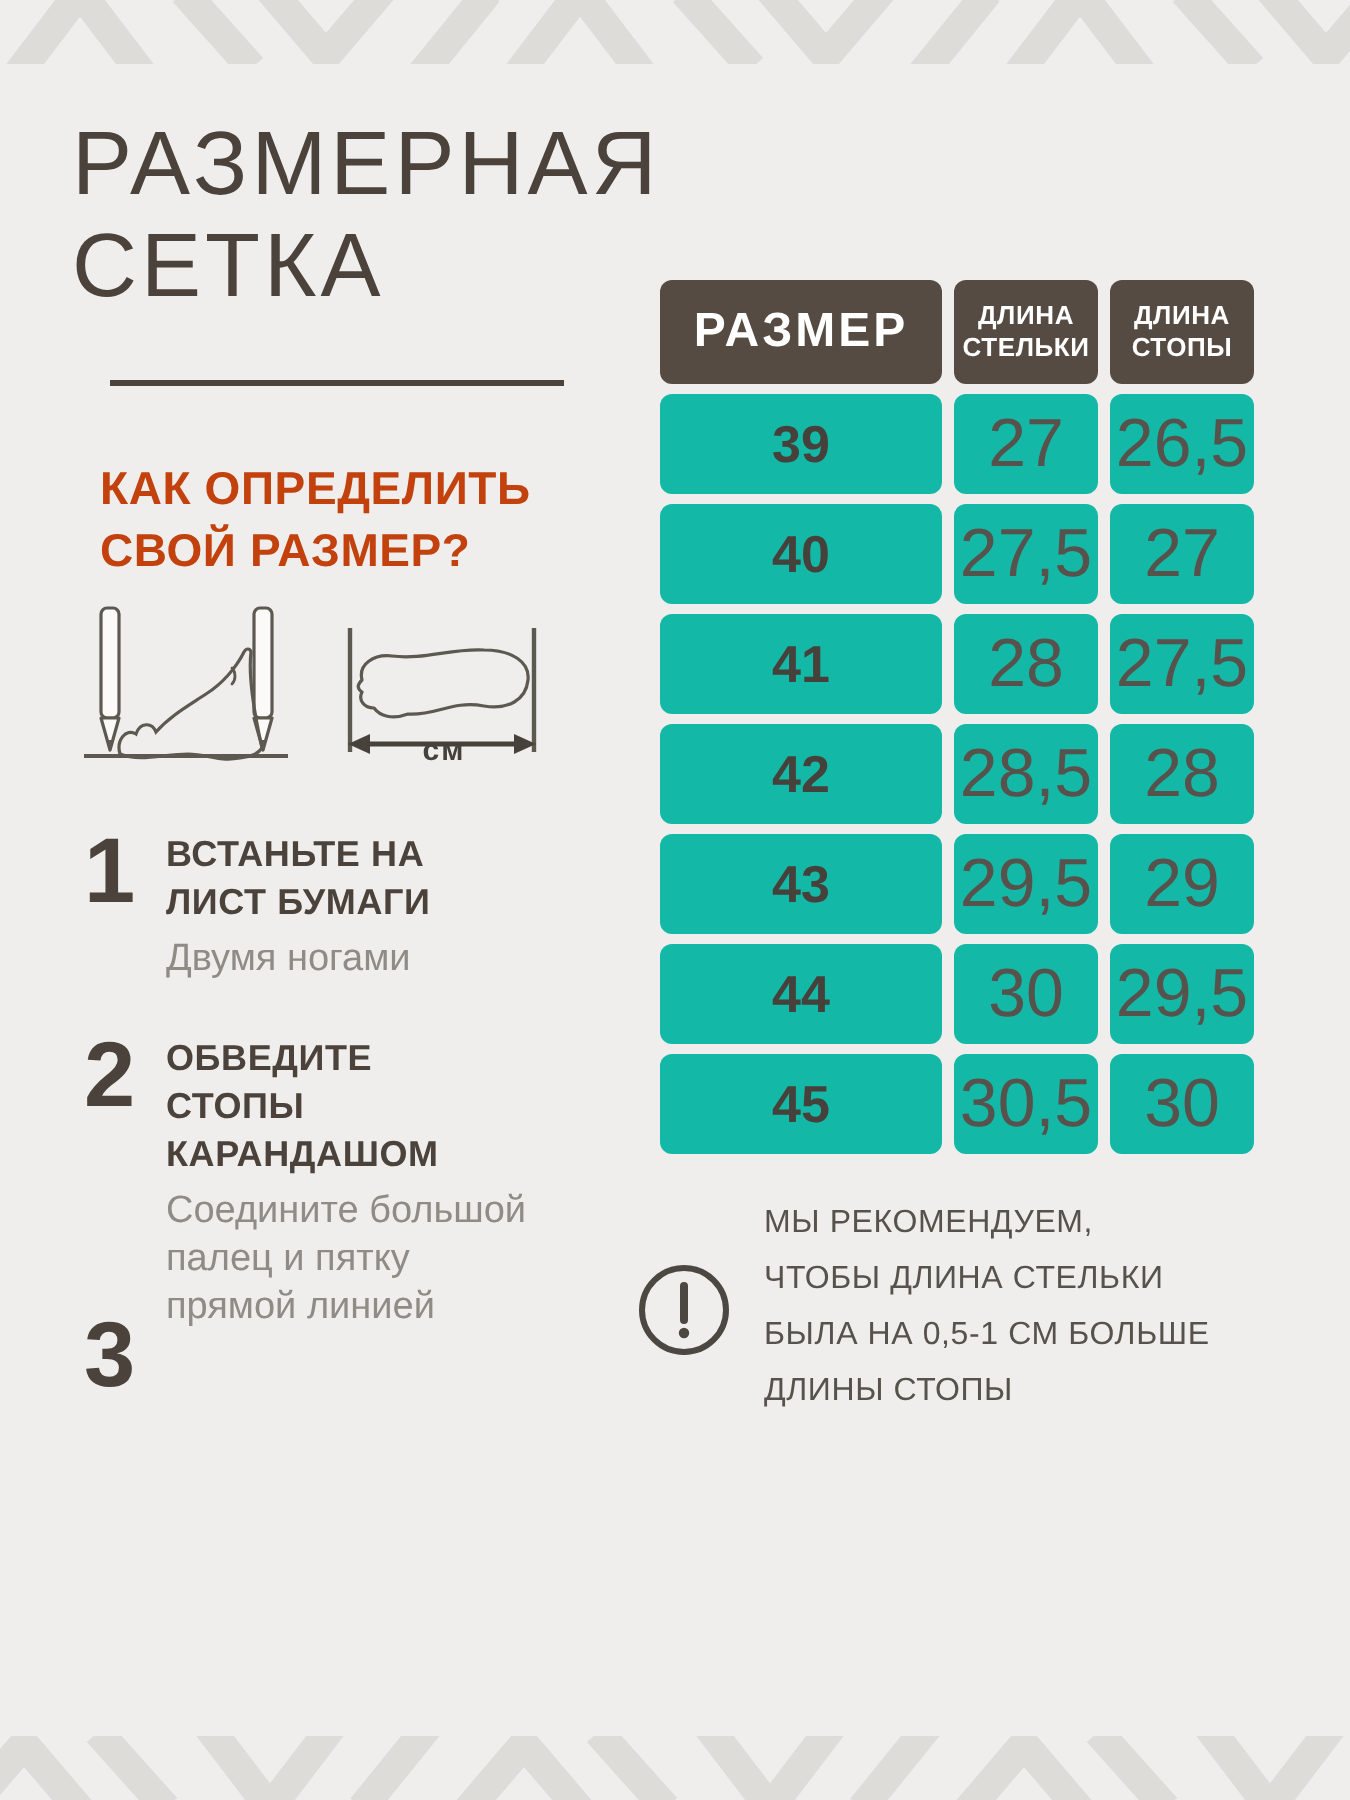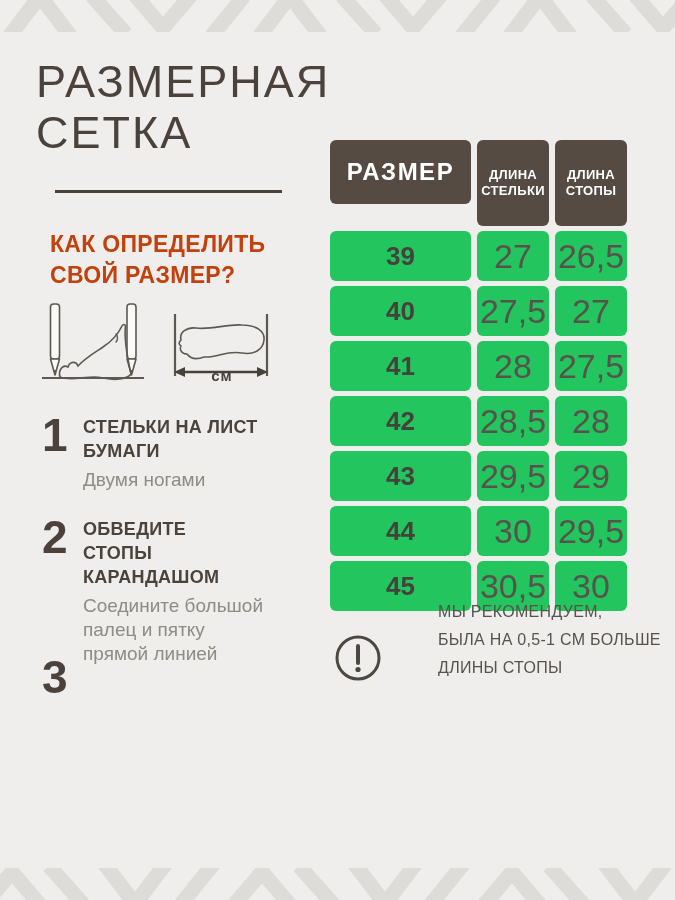--- a/index.html
+++ b/index.html
@@ -21,29 +21,29 @@
     font-size:15px;font-weight:bold;letter-spacing:1px;color:#46413b;}
   .step{position:absolute;left:42px;display:flex;}
   .step-1{top:413px;}.step-2{top:515px;}.step-3{top:655px;}
   .step-number{flex:none;width:36px;font-size:46px;line-height:44px;font-weight:bold;color:#4b433b;}
   .step-body{margin-left:5px;padding-top:2px;}
   .step-title{font-size:18px;line-height:24px;font-weight:bold;letter-spacing:.3px;
     max-width:176px;color:#4b433b;}
   .step-desc{font-size:19px;line-height:24px;color:#8f8b85;max-width:182px;margin-top:5px;}
   .size-table{position:absolute;left:330px;top:140px;display:grid;
     grid-template-columns:141px 72px 72px;gap:5px 6px;}
-  .th{background:#554b42;color:#ffffff;border-radius:6px;height:64px;
+  .th{background:#554b42;color:#ffffff;border-radius:6px;height:52px;
     display:flex;align-items:center;justify-content:center;text-align:center;}
   .th-size{font-size:24px;font-weight:bold;letter-spacing:1.5px;}
-  .th-small{font-size:13px;line-height:16px;font-weight:bold;letter-spacing:.3px;padding:11px 6px;}
-  .td{background:#22c55e;border-radius:6px;height:50px;
+  .th-small{font-size:13px;line-height:16px;font-weight:bold;letter-spacing:.3px;padding:0 6px;}
+  .td{background:#14b8a6;border-radius:6px;height:50px;
     display:flex;align-items:center;justify-content:center;}
   .td-size{font-size:26px;font-weight:bold;color:#46413b;}
   .td-val{font-size:34px;color:#57524c;}
-  .note{position:absolute;left:334px;top:598px;display:flex;align-items:flex-end;gap:40px;}
+  .note{position:absolute;left:318px;top:598px;display:flex;align-items:center;}
   .note-icon{flex:none;margin-top:2px;}
   .note-text{margin-left:16px;font-size:16px;line-height:28px;letter-spacing:.3px;color:#57524c;}
 </style>
 </head>
 <body>
 
 <div class="canvas">
 
   <svg class="band band-top" width="675" height="32" viewBox="0 0 675 32" preserveAspectRatio="none">
     <defs>
@@ -104,21 +104,21 @@
       <path d="M13 74 H93" fill="none" stroke="#46413b" stroke-width="2.4"></path>
       <path d="M6 74 L17 69 L17 79 Z" fill="#46413b"></path>
       <path d="M100 74 L89 69 L89 79 Z" fill="#46413b"></path>
     </g>
   </svg>
   <span class="cm-label">см</span>
 
   <div class="step step-1">
     <div class="step-number">1</div>
     <div class="step-body">
-      <div class="step-title">СТЕЛЬКИ НА ЛИСТ БУМАГИ</div>
+      <div class="step-title">ВСТАНЬТЕ НА ЛИСТ БУМАГИ</div>
       <div class="step-desc">Двумя ногами</div>
     </div>
   </div>
   <div class="step step-2">
     <div class="step-number">2</div>
     <div class="step-body">
       <div class="step-title">ОБВЕДИТЕ СТОПЫ КАРАНДАШОМ</div>
       <div class="step-desc">Соедините большой палец и пятку прямой линией</div>
     </div>
   </div>
@@ -161,18 +161,19 @@
   </div>
 
   <div class="note">
     <svg class="note-icon" width="48" height="48" viewBox="0 0 48 48">
       <circle cx="24" cy="24" r="21" fill="none" stroke="#4c4741" stroke-width="3"></circle>
       <line x1="24" y1="12" x2="24" y2="29" stroke="#4c4741" stroke-width="4" stroke-linecap="round"></line>
       <circle cx="24" cy="35.5" r="2.6" fill="#4c4741"></circle>
     </svg>
     <div class="note-text">
       <div>МЫ РЕКОМЕНДУЕМ,</div>
+      <div>ЧТОБЫ ДЛИНА СТЕЛЬКИ</div>
       <div>БЫЛА НА 0,5-1 СМ БОЛЬШЕ</div>
       <div>ДЛИНЫ СТОПЫ</div>
     </div>
   </div>
 
 </div>
 
 </body></html>

